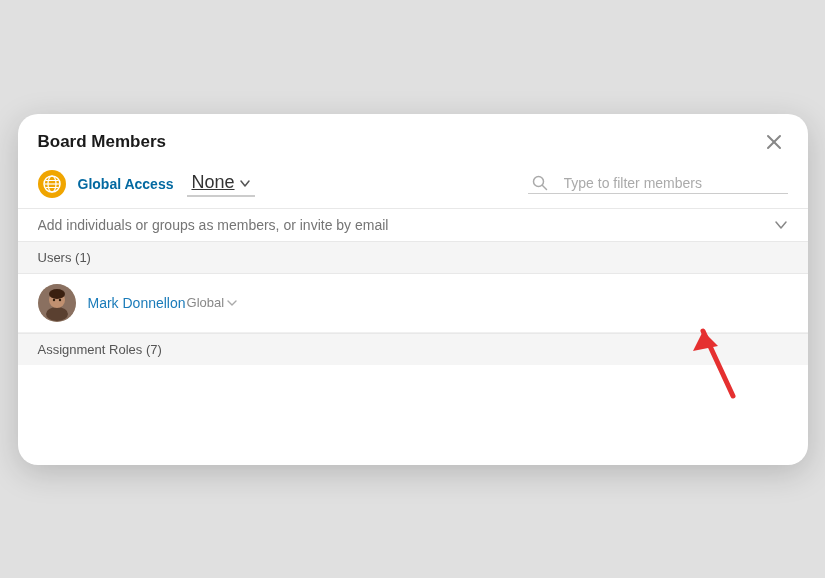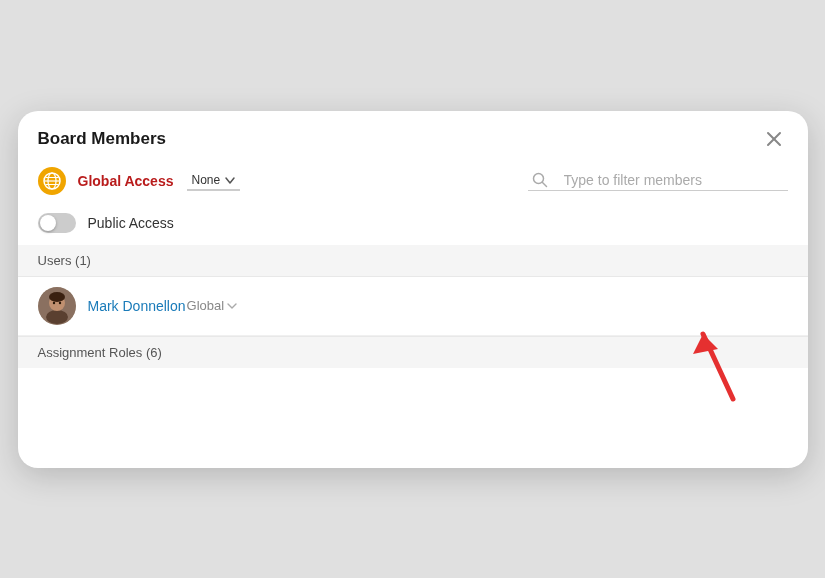--- a/index.html
+++ b/index.html
@@ -61,38 +61,39 @@
       height: 28px;
       border-radius: 50%;
       background: #f0a500;
       display: flex;
       align-items: center;
       justify-content: center;
       flex-shrink: 0;
     }
 
     .global-access-label {
-      color: #b91c1c;
+      color: #0369a1;
       font-weight: 600;
       font-size: 14px;
       margin-left: 2px;
     }
 
     .dropdown-btn {
       display: flex;
       align-items: center;
       gap: 4px;
       background: none;
       border: none;
       border-bottom: 2px solid #ccc;
       padding: 2px 4px 2px 4px;
       cursor: pointer;
-      font-size: 12px;
+      font-size: 18px;
       color: #333;
       margin-left: 4px;
+      text-decoration: underline;
     }
 
     .search-area {
       display: flex;
       align-items: center;
       margin-left: auto;
       border-bottom: 1px solid #ccc;
       padding: 2px 4px;
       gap: 16px;
     }
@@ -319,29 +320,27 @@
 
       <div class="search-area">
         <svg width="16" height="16" viewBox="0 0 16 16" class="search-icon-svg">
           <circle cx="6.5" cy="6.5" r="5" stroke="#aaa" stroke-width="1.5" fill="none"></circle>
           <line x1="10.5" y1="10.5" x2="14.5" y2="14.5" stroke="#aaa" stroke-width="1.5" stroke-linecap="round"></line>
         </svg>
         <input type="text" class="search-input" placeholder="Type to filter members" style="">
       </div>
     </div>
 
-    <div class="public-access-row">
-      <div class="toggle">
-        <div class="toggle-track">
-          <div class="toggle-thumb"></div>
-        </div>
-      </div>
-      <span class="public-access-label">Public Access</span>
-    </div>
-
+
+    <div class="add-members-row">
+      <input type="text" class="add-members-input" placeholder="Add individuals or groups as members, or invite by email" style="">
+      <svg width="14" height="14" viewBox="0 0 14 14" class="chevron-down-icon">
+        <polyline points="2,4 7,10 12,4" stroke="#888" stroke-width="1.5" fill="none" stroke-linecap="round" stroke-linejoin="round"></polyline>
+      </svg>
+    </div>
 
     <div class="section-header">
       <span>Users (1)</span>
     </div>
 
     <div class="user-row">
       <div class="avatar">
 
         <svg width="38" height="38" viewBox="0 0 38 38">
           <rect width="38" height="38" rx="19" fill="#8a7060"></rect>
@@ -361,21 +360,21 @@
         <div class="user-role">
           <span class="user-role-label">Global</span>
           <svg width="12" height="12" viewBox="0 0 12 12">
             <polyline points="2,4 6,8 10,4" stroke="#aaa" stroke-width="1.4" fill="none" stroke-linecap="round" stroke-linejoin="round"></polyline>
           </svg>
         </div>
       </div>
     </div>
 
     <div class="assignment-section-header">
-      <span class="assignment-section-label">Assignment Roles (6)</span>
+      <span class="assignment-section-label">Assignment Roles (7)</span>
     </div>
 
     <div class="bottom-space"></div>
   </div>
 
   <div class="arrow-annotation">
     <svg width="80" height="90" viewBox="0 0 80 90">
 
       <line x1="60" y1="85" x2="30" y2="20" stroke="#e53030" stroke-width="5" stroke-linecap="round"></line>
 

